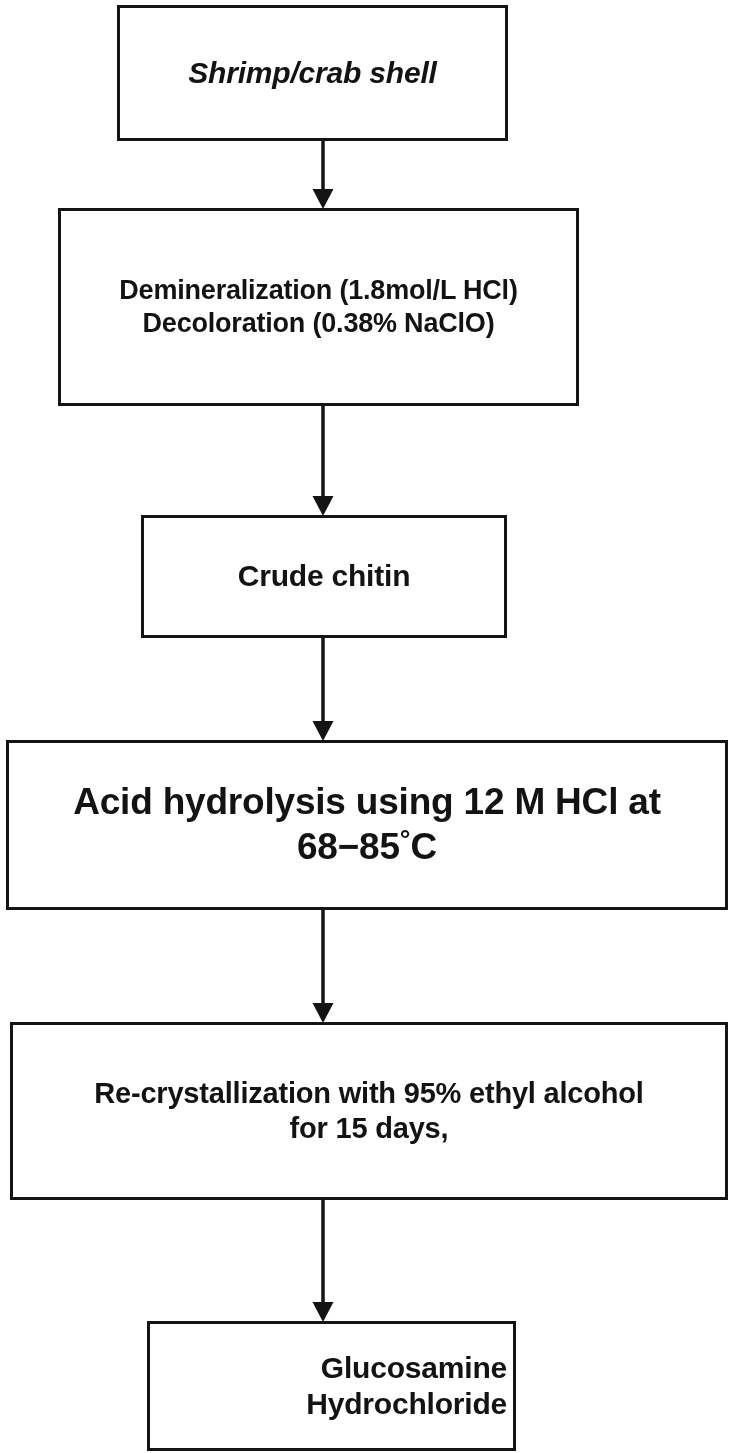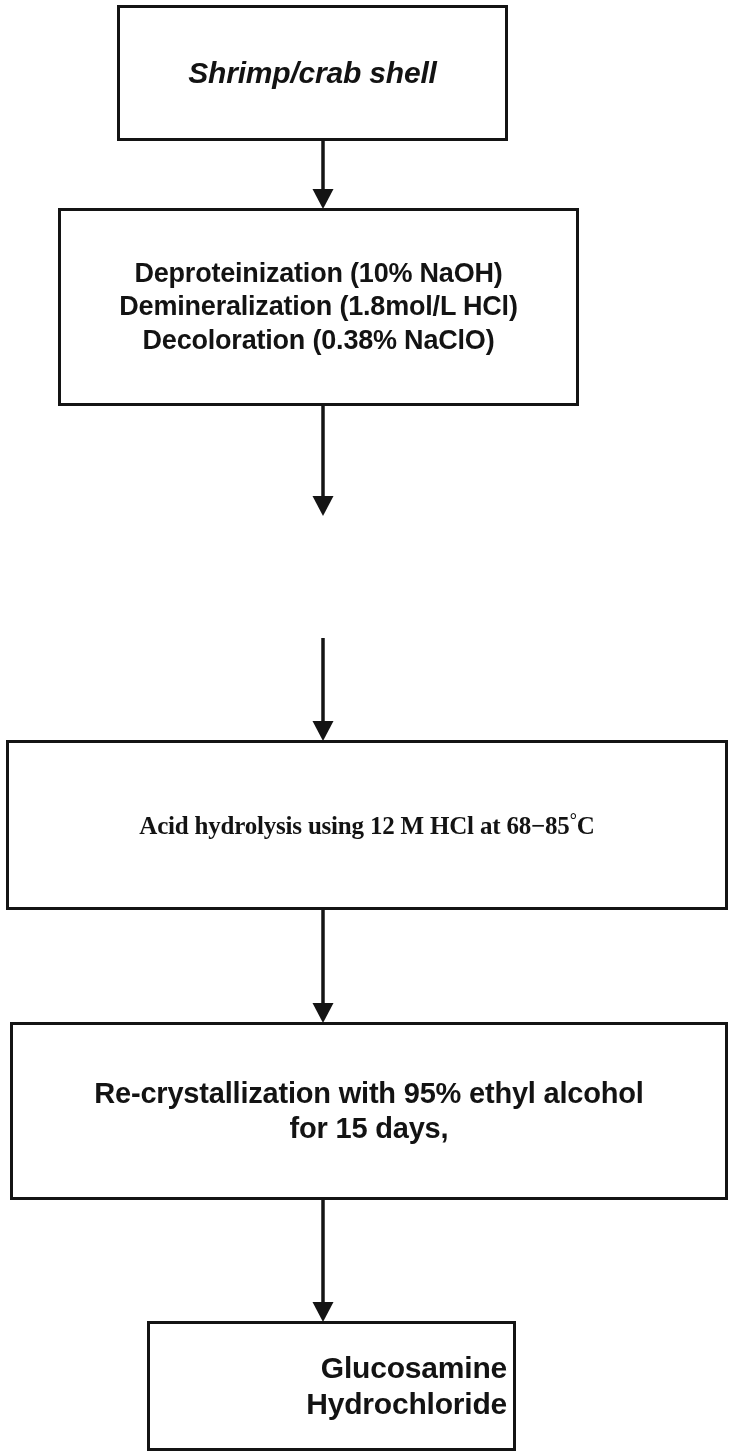--- a/index.html
+++ b/index.html
@@ -54,21 +54,21 @@
   #node-shell      { left: 117px; top: 5px;    width: 391px; height: 136px; }
   #node-pretreat   { left: 58px;  top: 208px;  width: 521px; height: 198px; }
   #node-chitin     { left: 141px; top: 515px;  width: 366px; height: 123px; }
   #node-hydrolysis { left: 6px;   top: 740px;  width: 722px; height: 170px; }
   #node-recrystal  { left: 10px;  top: 1022px; width: 718px; height: 178px; }
   #node-product    { left: 147px; top: 1321px; width: 369px; height: 130px; }
 
   #node-shell .node-label      { font-size: 30px; font-style: italic; }
   #node-pretreat .node-label   { font-size: 27px; line-height: 1.24; }
   #node-chitin .node-label     { font-size: 30px; }
-  #node-hydrolysis .node-label { font-size: 25px; font-family: Liberation Serif, serif; }
+  #node-hydrolysis .node-label { font-size: 37px; }
   #node-recrystal .node-label  { font-size: 29px; line-height: 1.22; }
   #node-product .node-label    { font-size: 30px; line-height: 1.2; text-align: right; }
 
   
   .arrow {
     position: absolute;
     left: 308px;
     width: 30px;
   }
   .arrow svg { display: block; width: 30px; height: 100%; }
@@ -91,33 +91,37 @@
 
   <div class="arrow" id="arrow-1">
     <svg viewBox="0 0 30 68" preserveAspectRatio="none" aria-hidden="true">
       <line x1="15" y1="0" x2="15" y2="50" stroke="#141414" stroke-width="3.5"></line>
       <polygon points="15,68 4.5,48 25.5,48" fill="#141414"></polygon>
     </svg>
   </div>
 
   <div class="node" id="node-pretreat">
     <span class="node-label">
-      <span class="line-block">Deproteinization (10% NaOH)</span>
       <span class="line-block">Demineralization (1.8mol/L HCl)</span>
       <span class="line-block">Decoloration (0.38% NaClO)</span>
     </span>
   </div>
 
   <div class="arrow" id="arrow-2">
     <svg viewBox="0 0 30 110" preserveAspectRatio="none" aria-hidden="true">
       <line x1="15" y1="0" x2="15" y2="92" stroke="#141414" stroke-width="3.5"></line>
       <polygon points="15,110 4.5,90 25.5,90" fill="#141414"></polygon>
     </svg>
   </div>
 
+  <div class="node" id="node-chitin">
+    <span class="node-label">
+      <span class="line-block">Crude chitin</span>
+    </span>
+  </div>
 
   <div class="arrow" id="arrow-3">
     <svg viewBox="0 0 30 103" preserveAspectRatio="none" aria-hidden="true">
       <line x1="15" y1="0" x2="15" y2="85" stroke="#141414" stroke-width="3.5"></line>
       <polygon points="15,103 4.5,83 25.5,83" fill="#141414"></polygon>
     </svg>
   </div>
 
   <div class="node" id="node-hydrolysis">
     <span class="node-label">

